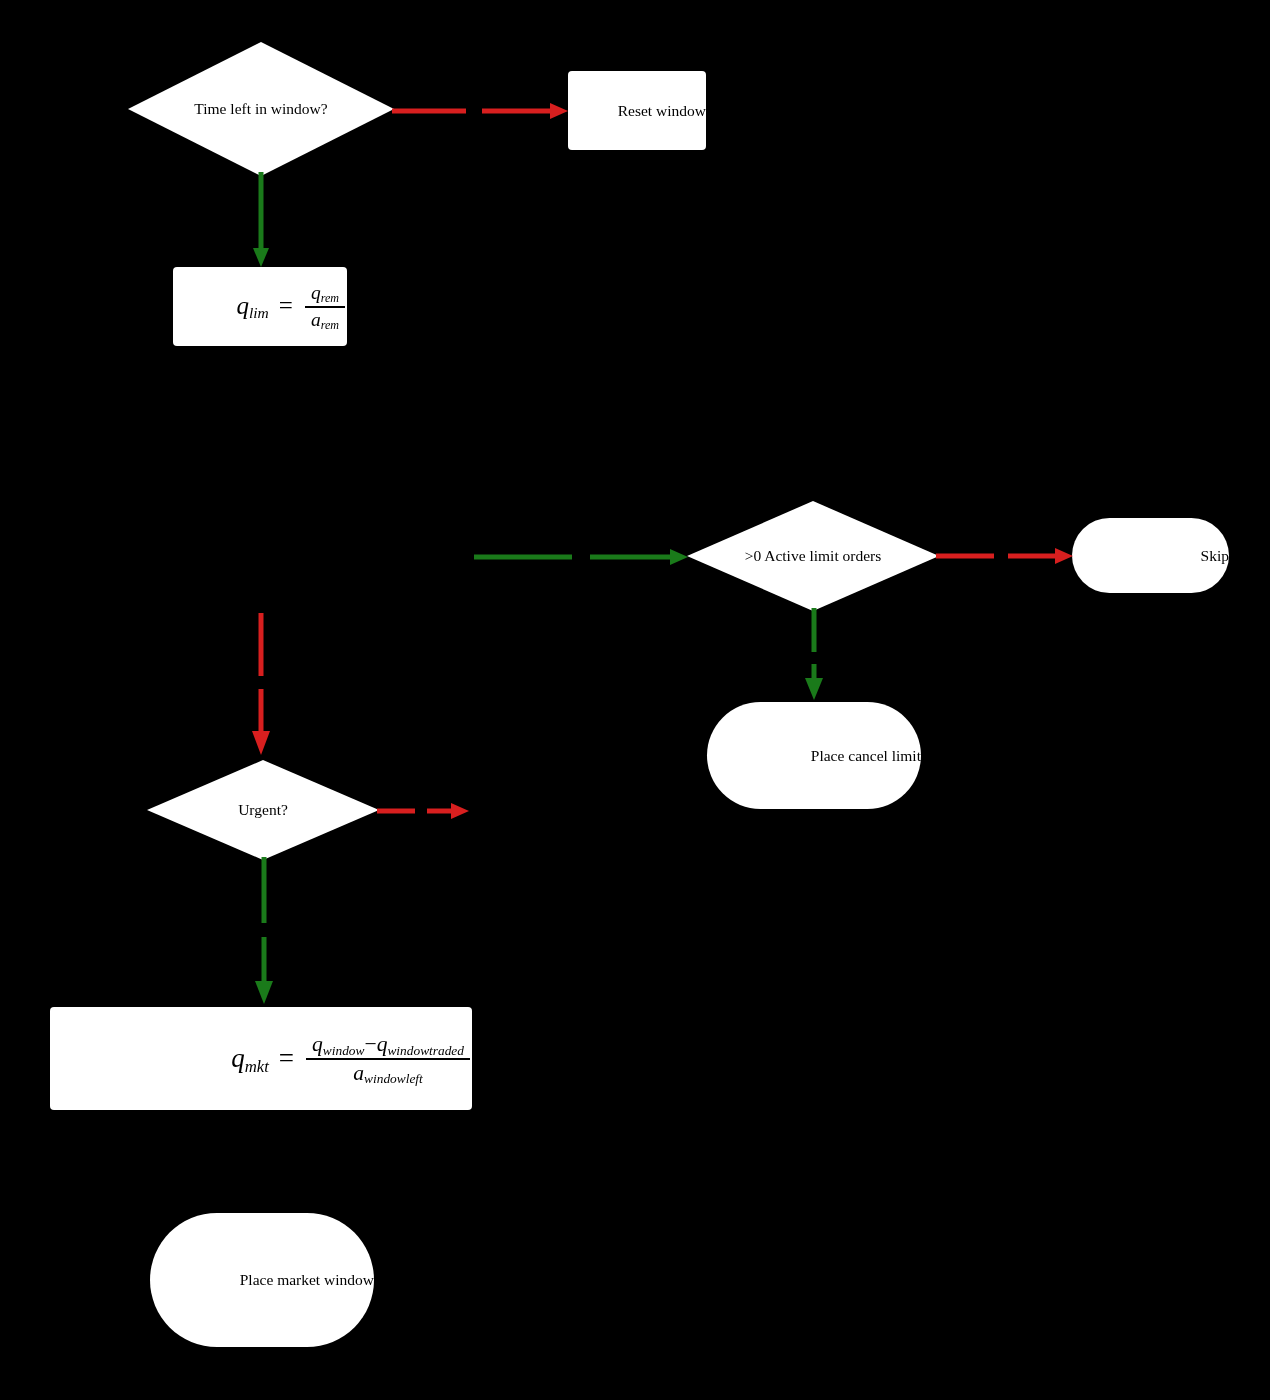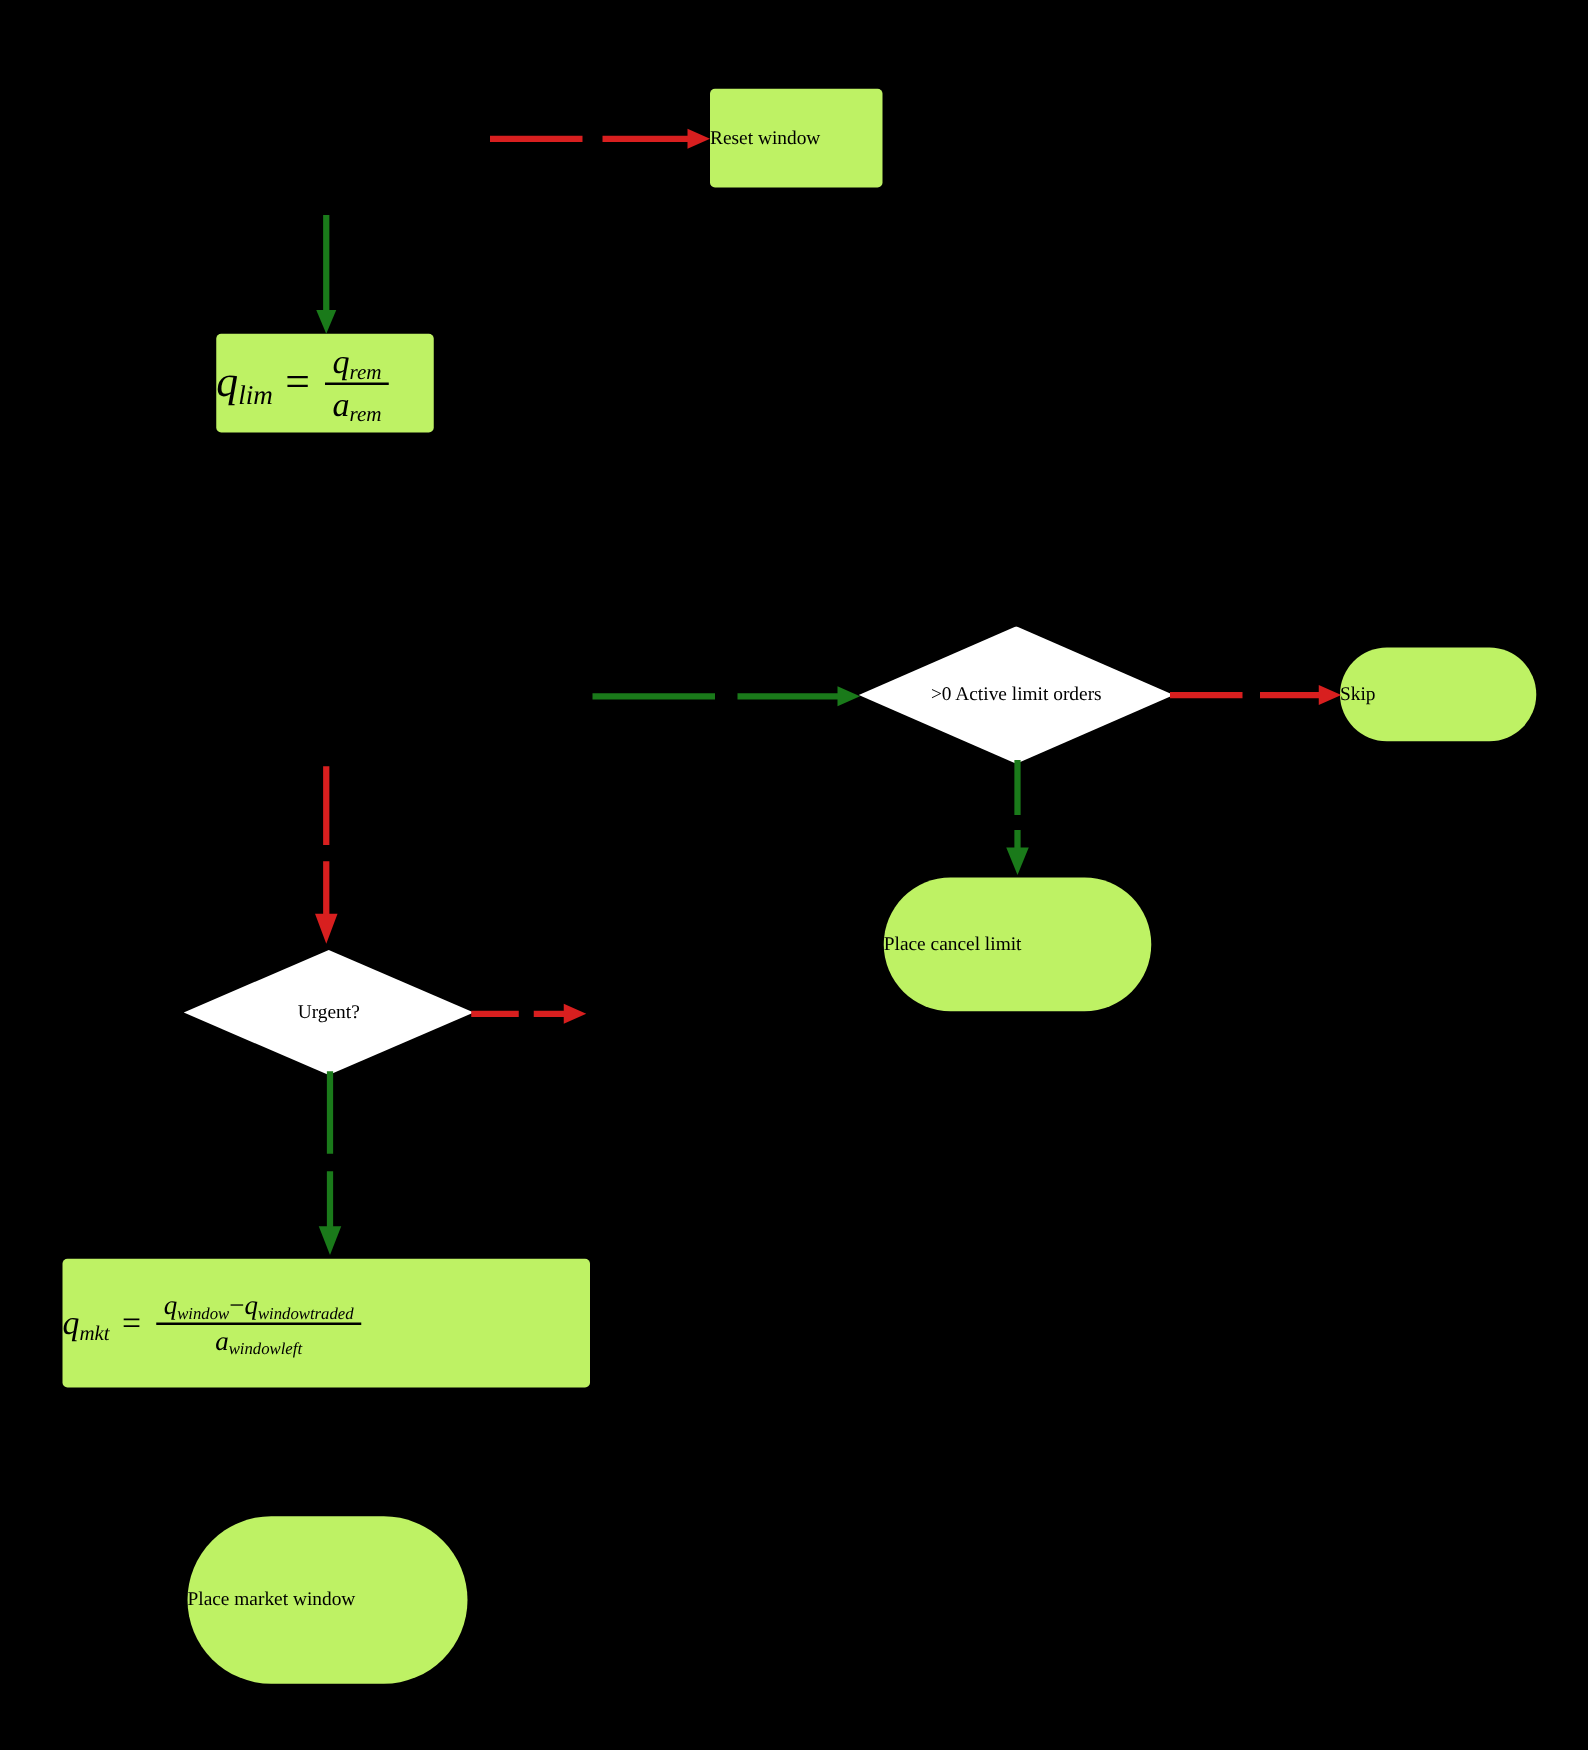--- a/index.html
+++ b/index.html
@@ -14,25 +14,25 @@
   #canvas {
     position: relative;
     width: 1270px;
     height: 1400px;
     background: #000000;
     overflow: hidden;
   }
   
   .node {
     position: absolute;
-    background: #bef264;
+    background: #ffffff;
     color: #000000;
     display: flex;
     align-items: center;
-    justify-content: flex-start;
+    justify-content: flex-end;
     text-align: center;
     box-sizing: border-box;
     line-height: 1.15;
   }
   .node-rect {
     border-radius: 4px;
   }
   .node-stadium {
     border-radius: 999px;
   }
@@ -105,27 +105,31 @@
   .conn svg {
     display: block;
     overflow: visible;
   }
 </style>
 </head>
 <body>
 
 <div id="canvas">
 
+  <div class="node-diamond-wrap" style="left:128px; top:42px; width:266px; height:134px;">
+    <div class="node-diamond-shape"></div>
+    <div class="node-diamond-label label-16">Time left in window?</div>
+  </div>
 
   <div class="node node-rect label-16" style="left:568px; top:71px; width:138px; height:79px;">
     <span>Reset window</span>
   </div>
 
   <div class="node node-rect" style="left:173px; top:267px; width:174px; height:79px;">
-    <span class="math" style="font-size:35px;">
+    <span class="math" style="font-size:25px;">
       <span class="var"><span>q</span><sub>lim</sub></span>
       <span class="op">=</span>
       <span class="frac" style="font-size:0.78em;">
         <span class="num"><span>q</span><sub>rem</sub></span>
         <span class="den"><span>a</span><sub>rem</sub></span>
       </span>
     </span>
   </div>
 
 

